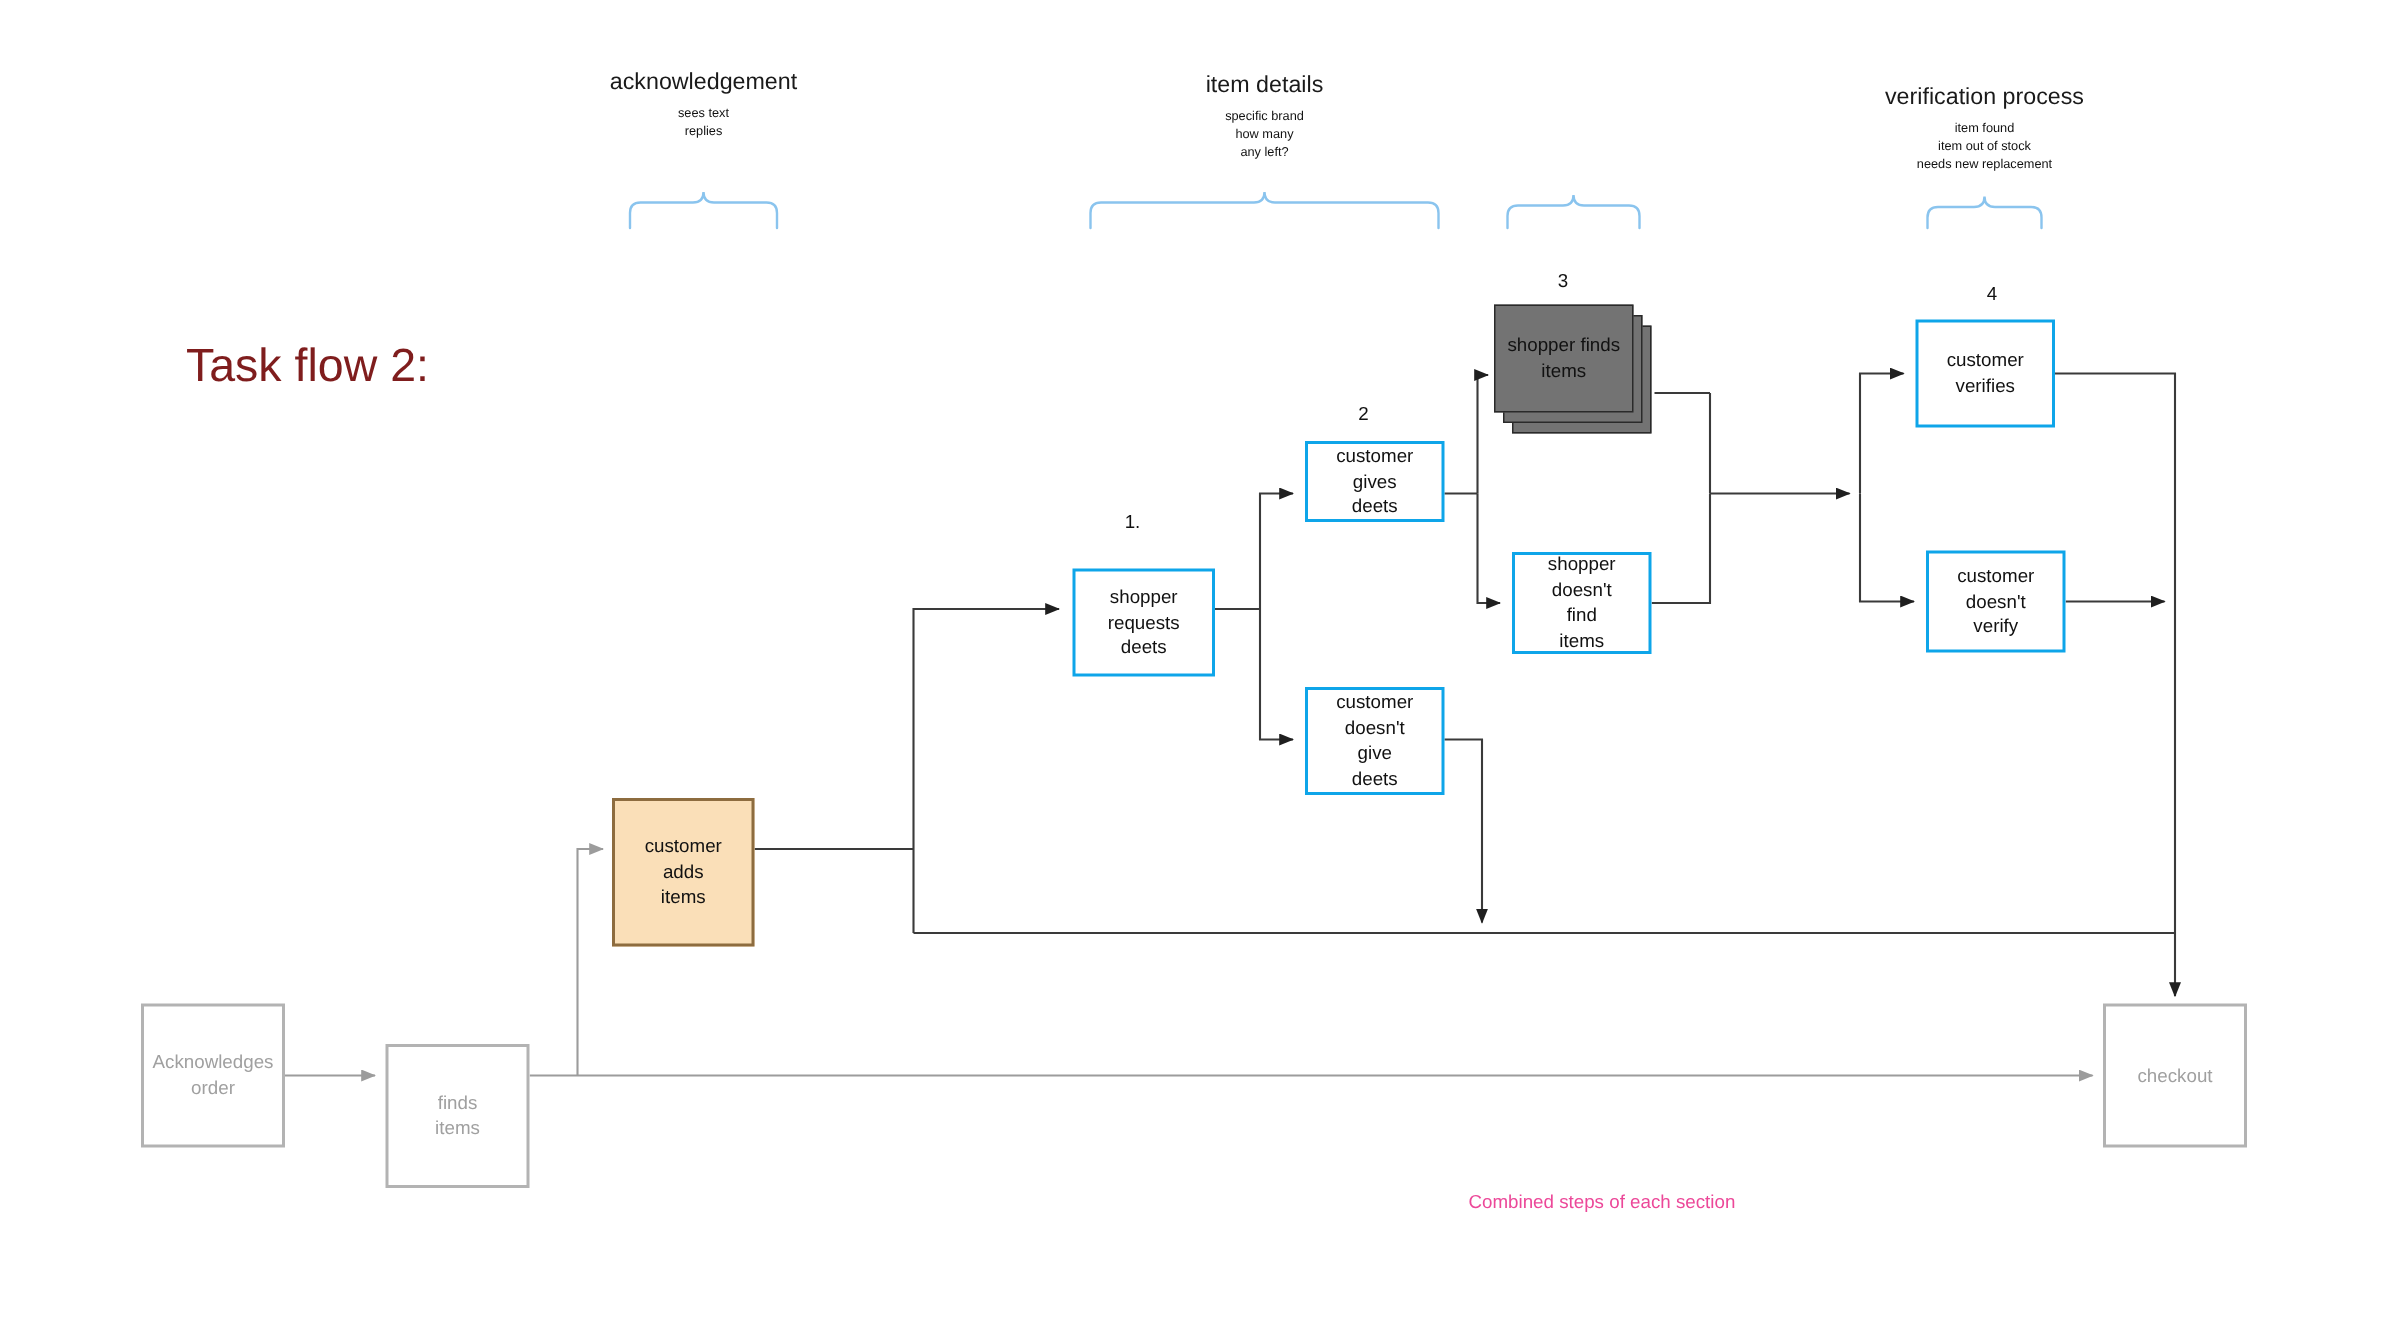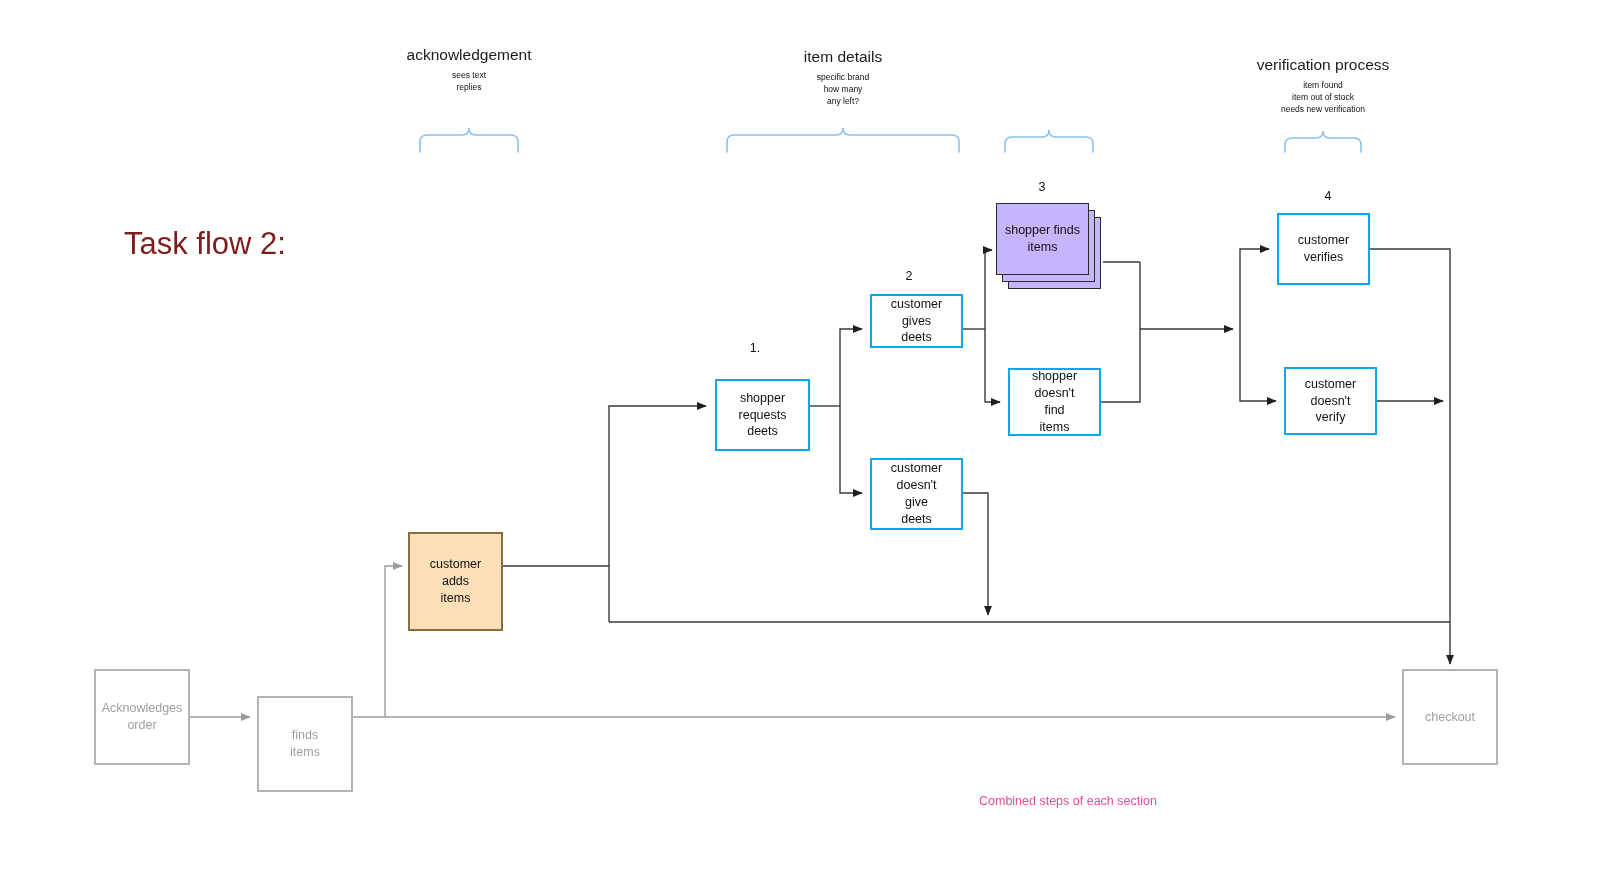--- a/index.html
+++ b/index.html
@@ -74,21 +74,21 @@
   }
   .node-label { display: block; }
 
   
   .stack {
     position: absolute;
   }
   .stack .card {
     position: absolute;
     box-sizing: border-box;
-    background: #c4b5fd;
+    background: #737373;
     border: 1px solid #2a2a2a;
   }
   .stack .card.front {
     display: flex;
     align-items: center;
     justify-content: center;
     text-align: center;
     font-size: 12.5px;
     line-height: 1.35;
     color: #111111;
@@ -201,21 +201,21 @@
       <div>any left?</div>
     </div>
   </div>
 
 
   <div class="section-head" style="left:1213px; top:56px; width:220px;">
     <span class="section-title">verification process</span>
     <div class="section-subs">
       <div>item found</div>
       <div>item out of stock</div>
-      <div>needs new verification</div>
+      <div>needs new replacement</div>
     </div>
   </div>
 
   <div id="flow-title" style="left:124px; top:226px;">Task flow 2:</div>
 
   <div class="step-num" style="left:735px; top:341px; width:40px;">1.</div>
   <div class="step-num" style="left:889px; top:269px; width:40px;">2</div>
   <div class="step-num" style="left:1022px; top:180px; width:40px;">3</div>
   <div class="step-num" style="left:1308px; top:189px; width:40px;">4</div>
 

